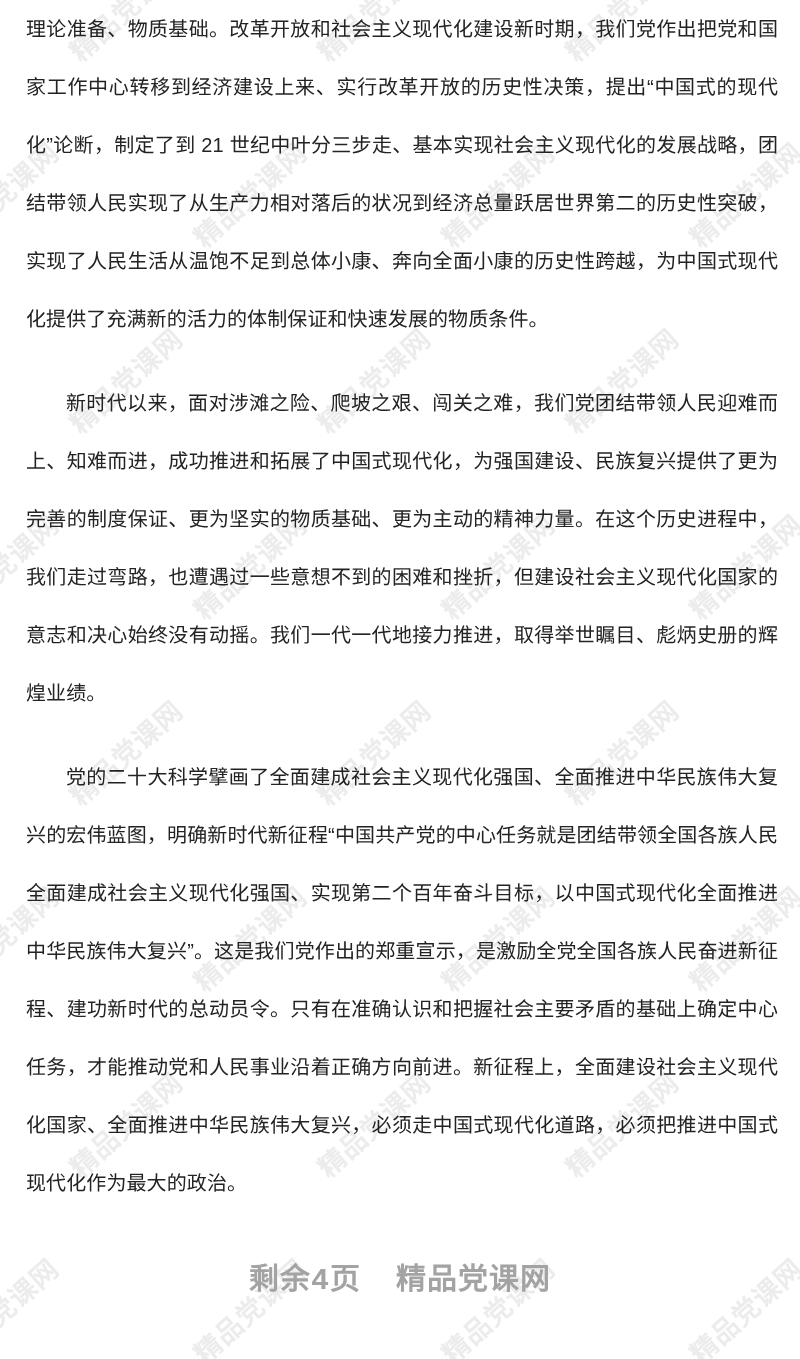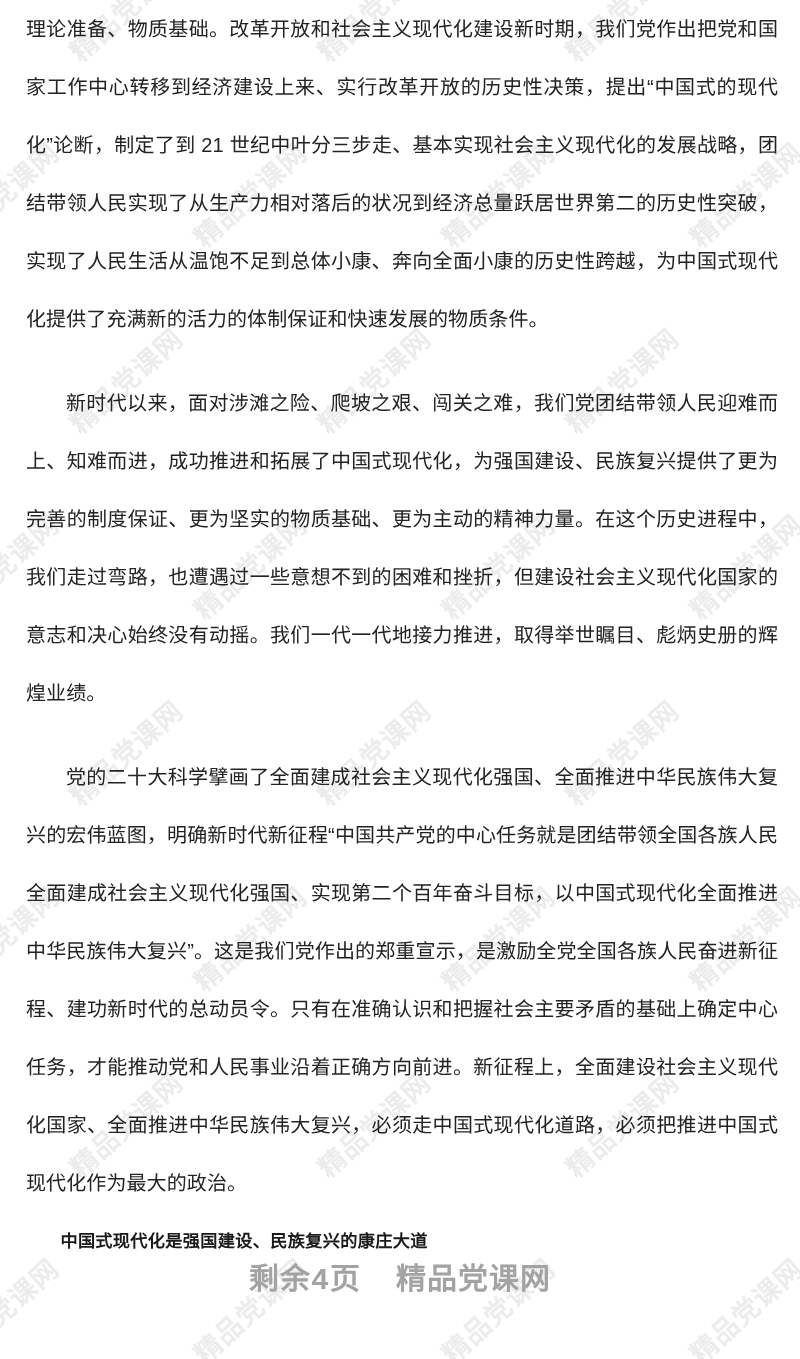--- a/index.html
+++ b/index.html
@@ -150,21 +150,20 @@
 
   <div id="content">
     <div class="doc-body">
 
       <p class="para" id="p1">理论准备、物质基础。改革开放和社会主义现代化建设新时期，我们党作出把党和国家工作中心转移到经济建设上来、实行改革开放的历史性决策，提出“中国式的现代化”论断，制定了到 21 世纪中叶分三步走、基本实现社会主义现代化的发展战略，团结带领人民实现了从生产力相对落后的状况到经济总量跃居世界第二的历史性突破，实现了人民生活从温饱不足到总体小康、奔向全面小康的历史性跨越，为中国式现代化提供了充满新的活力的体制保证和快速发展的物质条件。</p>
 
       <p class="para indent" id="p2">新时代以来，面对涉滩之险、爬坡之艰、闯关之难，我们党团结带领人民迎难而上、知难而进，成功推进和拓展了中国式现代化，为强国建设、民族复兴提供了更为完善的制度保证、更为坚实的物质基础、更为主动的精神力量。在这个历史进程中，我们走过弯路，也遭遇过一些意想不到的困难和挫折，但建设社会主义现代化国家的意志和决心始终没有动摇。我们一代一代地接力推进，取得举世瞩目、彪炳史册的辉煌业绩。</p>
 
       <p class="para indent" id="p3">党的二十大科学擘画了全面建成社会主义现代化强国、全面推进中华民族伟大复兴的宏伟蓝图，明确新时代新征程“中国共产党的中心任务就是团结带领全国各族人民全面建成社会主义现代化强国、实现第二个百年奋斗目标，以中国式现代化全面推进中华民族伟大复兴”。这是我们党作出的郑重宣示，是激励全党全国各族人民奋进新征程、建功新时代的总动员令。只有在准确认识和把握社会主要矛盾的基础上确定中心任务，才能推动党和人民事业沿着正确方向前进。新征程上，全面建设社会主义现代化国家、全面推进中华民族伟大复兴，必须走中国式现代化道路，必须把推进中国式现代化作为最大的政治。</p>
 
-      <h2 class="section-heading">中国式现代化是强国建设、民族复兴的康庄大道</h2>
 
     </div>
   </div>
 
   <div id="preview-banner">
     <span class="banner-text">剩余4页</span>
     <span class="gap"></span>
     <span class="banner-text">精品党课网</span>
   </div>
 

